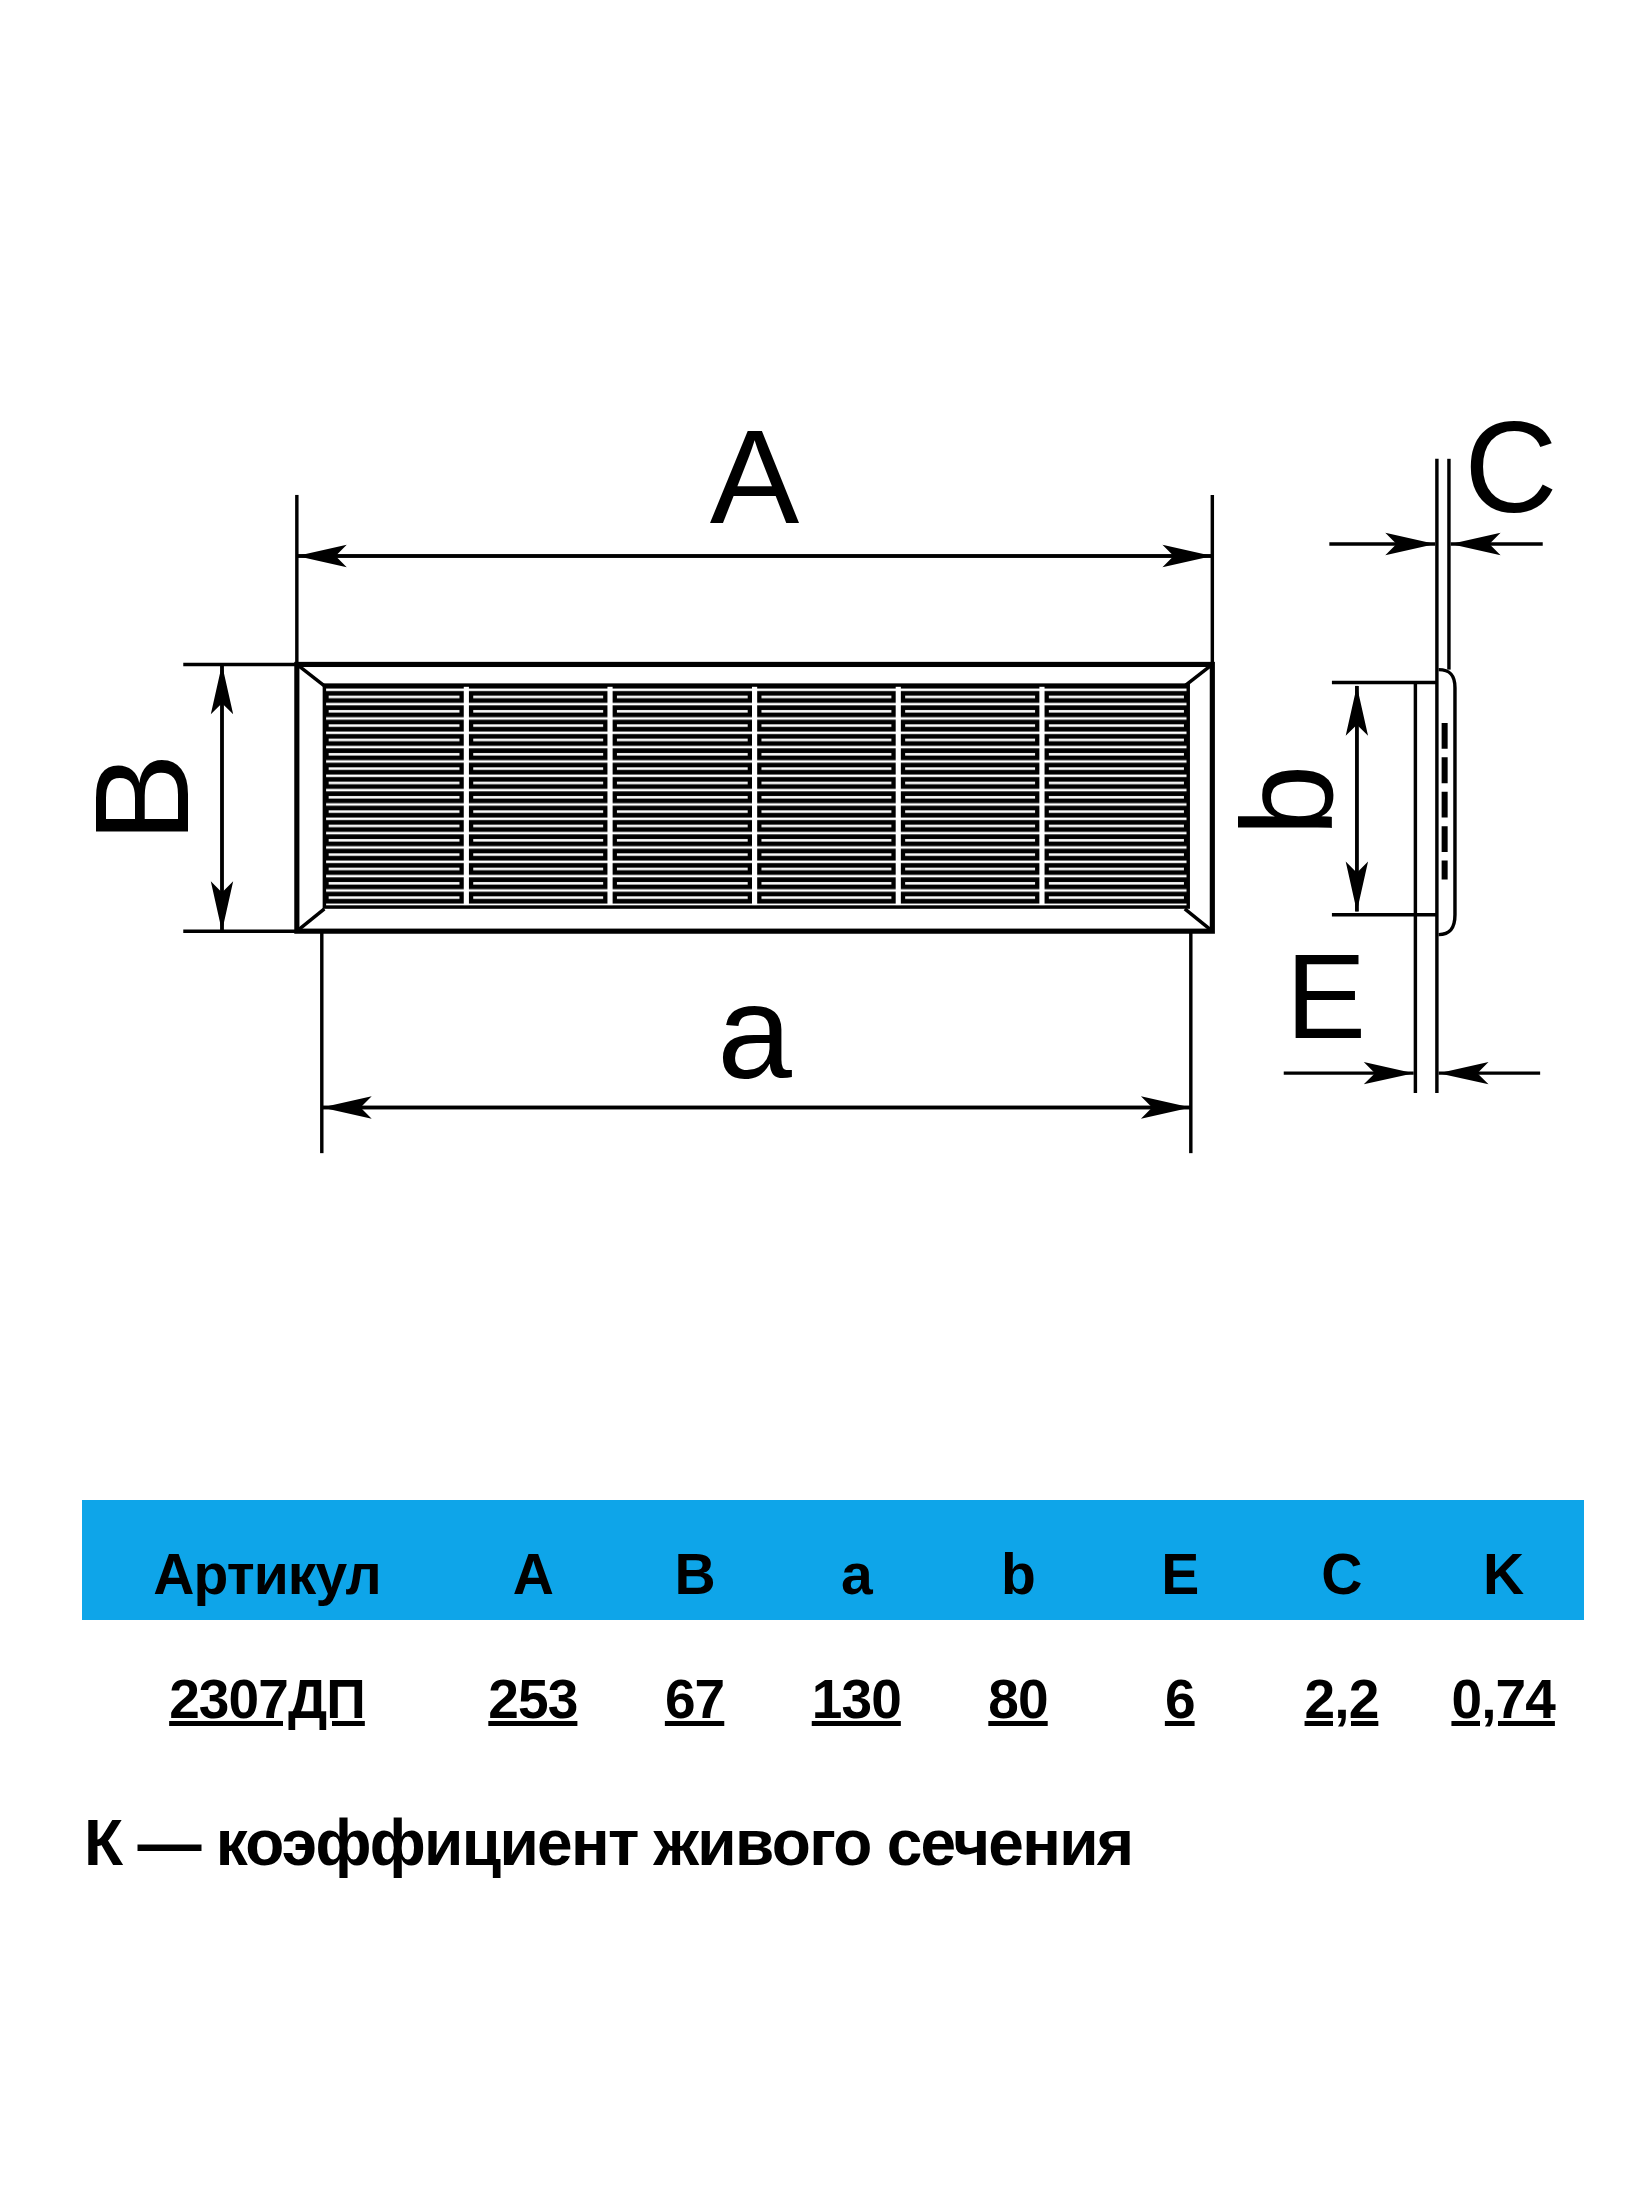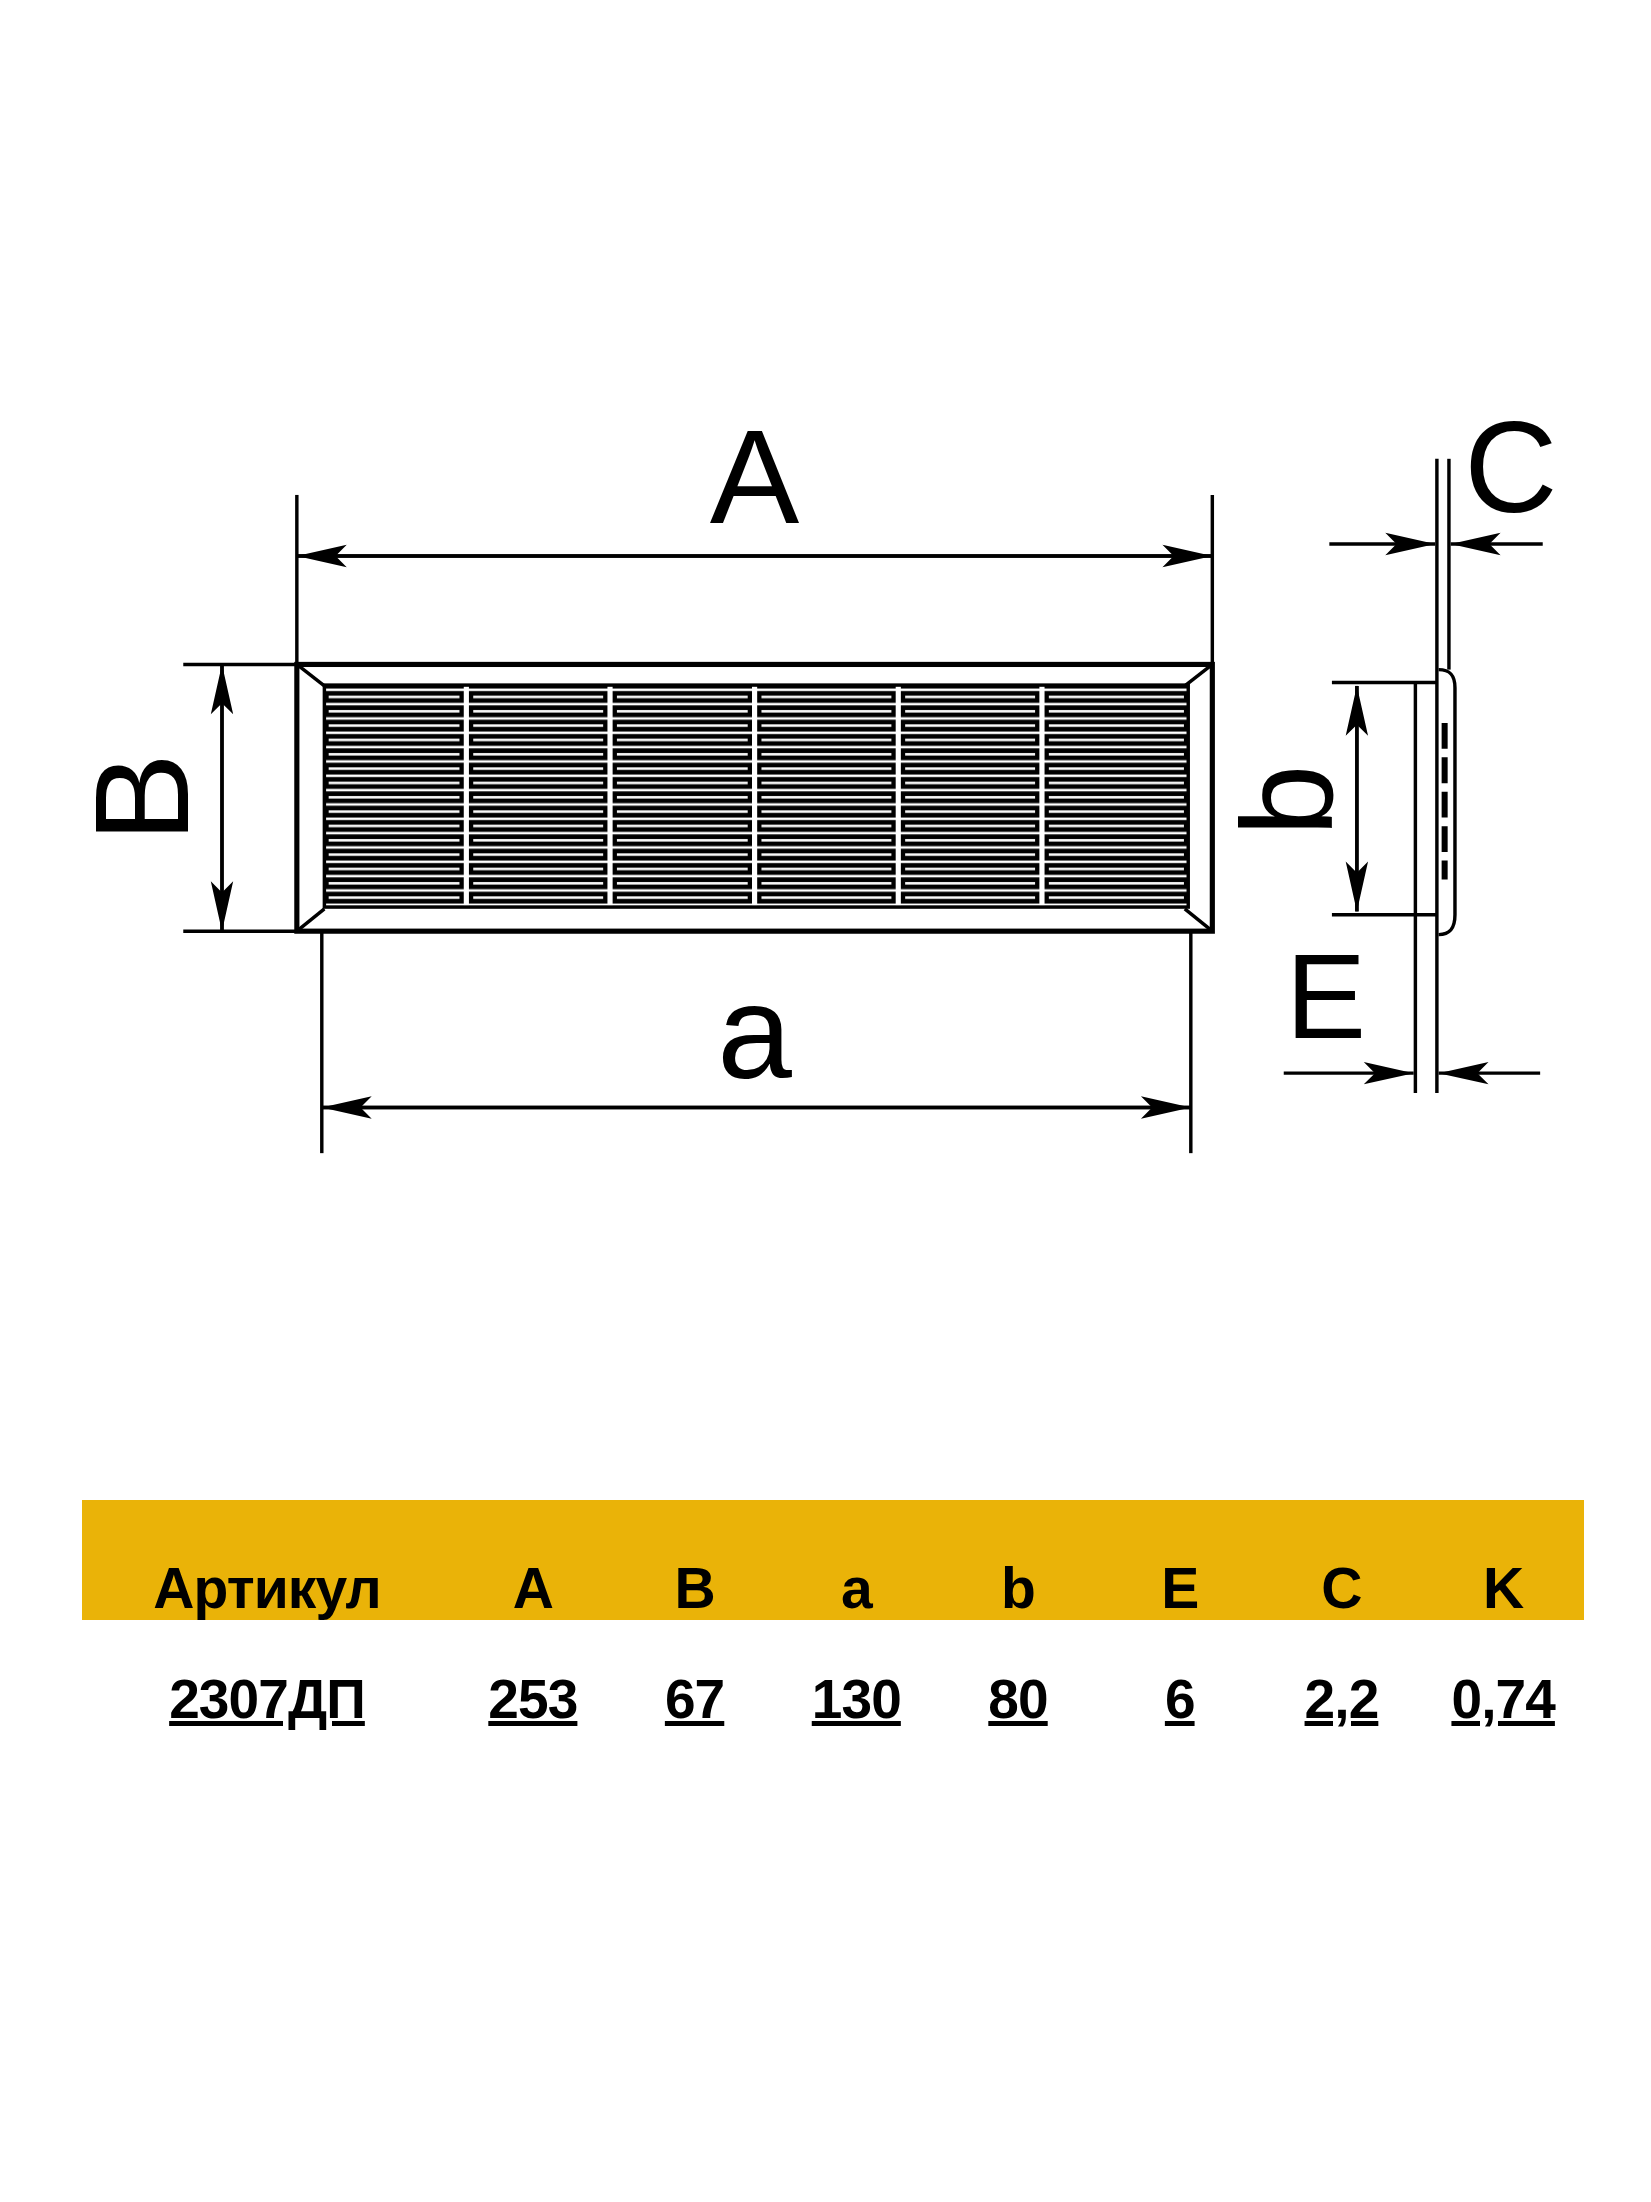--- a/index.html
+++ b/index.html
@@ -12,21 +12,21 @@
   .ln-frame{stroke:#000;stroke-width:6;fill:#ffffff;}
   .ln-inner{stroke:#000;stroke-width:4;fill:none;}
   .dash-louver{stroke:#000;stroke-width:7;fill:none;stroke-dasharray:30 10;}
   .dim-letter{fill:#000;font-family:"Liberation Sans",sans-serif;font-weight:400;}
   .title{
     position:absolute;left:82px;top:1387px;width:1502px;text-align:center;
     font-size:65px;line-height:72px;font-weight:700;letter-spacing:-1.7px;
   }
   .thead{
     position:absolute;left:82px;top:1500px;width:1502px;height:120px;
-    background:#eab308;display:flex;align-items:flex-end;padding-top:28px;
+    background:#0ea5e9;display:flex;align-items:center;padding-top:28px;
     box-sizing:border-box;
   }
   .trow{
     position:absolute;left:82px;top:1667px;width:1502px;height:64px;display:flex;
   }
   .cell{
     flex:1;text-align:center;font-size:57px;line-height:64px;font-weight:700;letter-spacing:-0.9px;
   }
   .trow .cell{font-size:55px;text-decoration:underline;}
   .cell.c-article{flex:none;width:370px;}
@@ -153,15 +153,16 @@
     <div class="cell c-article">2307ДП</div>
     <div class="cell">253</div>
     <div class="cell">67</div>
     <div class="cell">130</div>
     <div class="cell">80</div>
     <div class="cell">6</div>
     <div class="cell">2,2</div>
     <div class="cell">0,74</div>
   </div>
 
+  <div class="footnote">К — коэффициент живого сечения</div>
 
 </div>
 
 
 </body></html>

